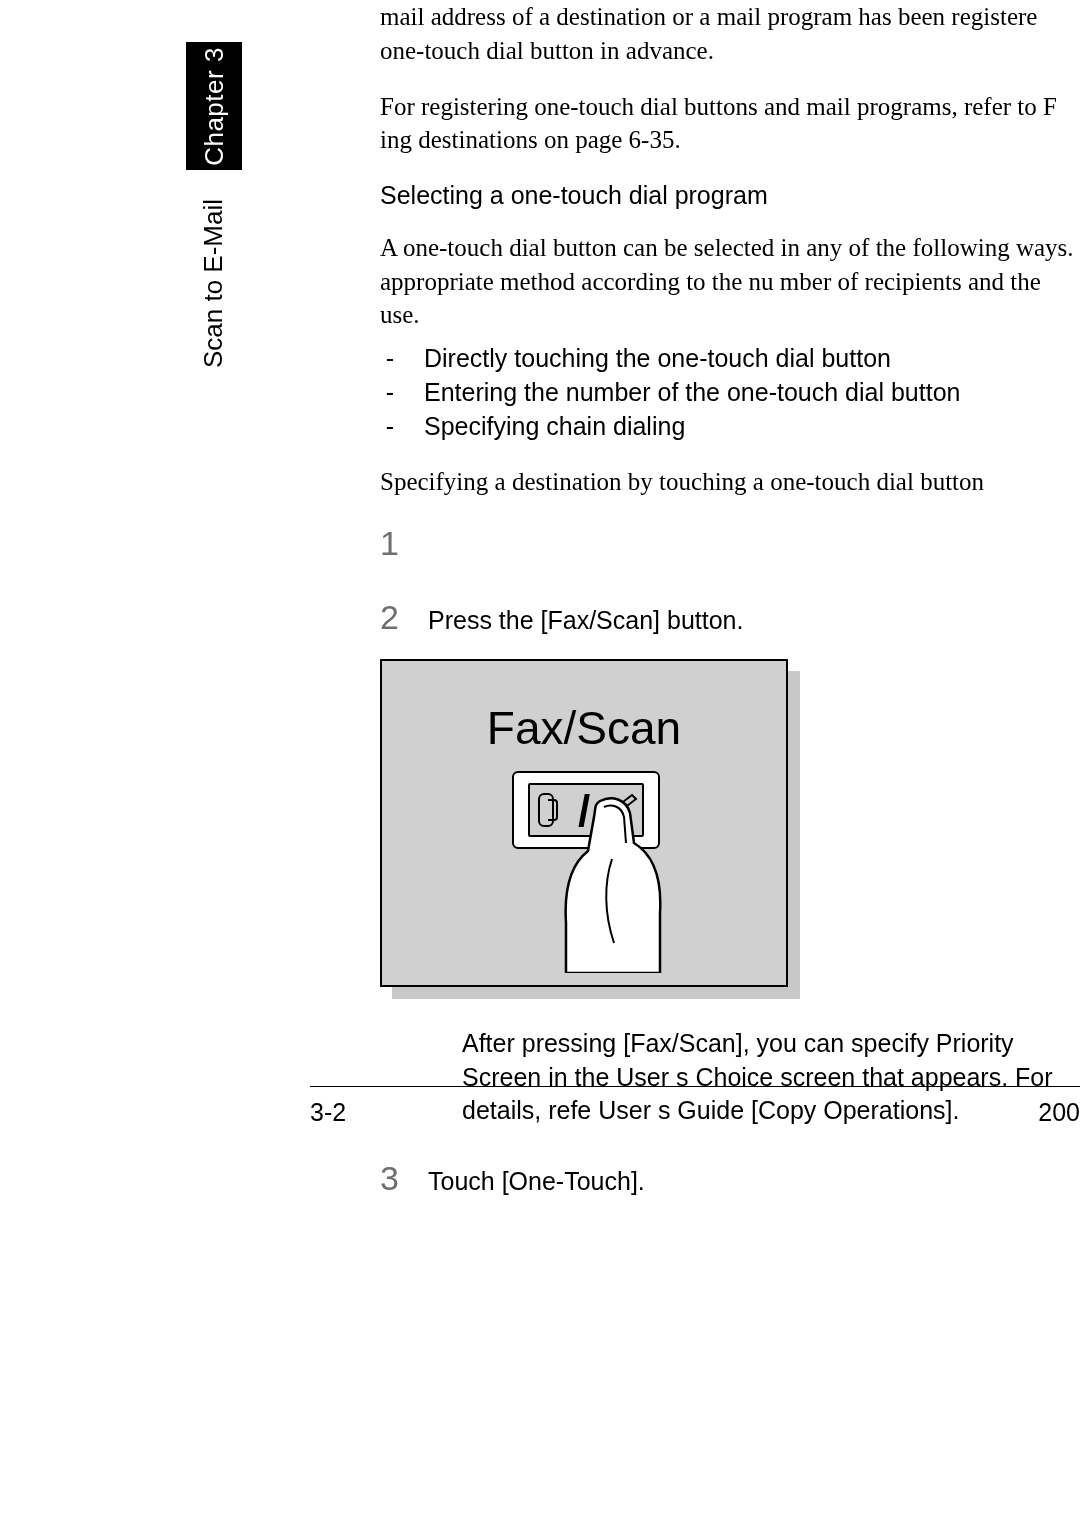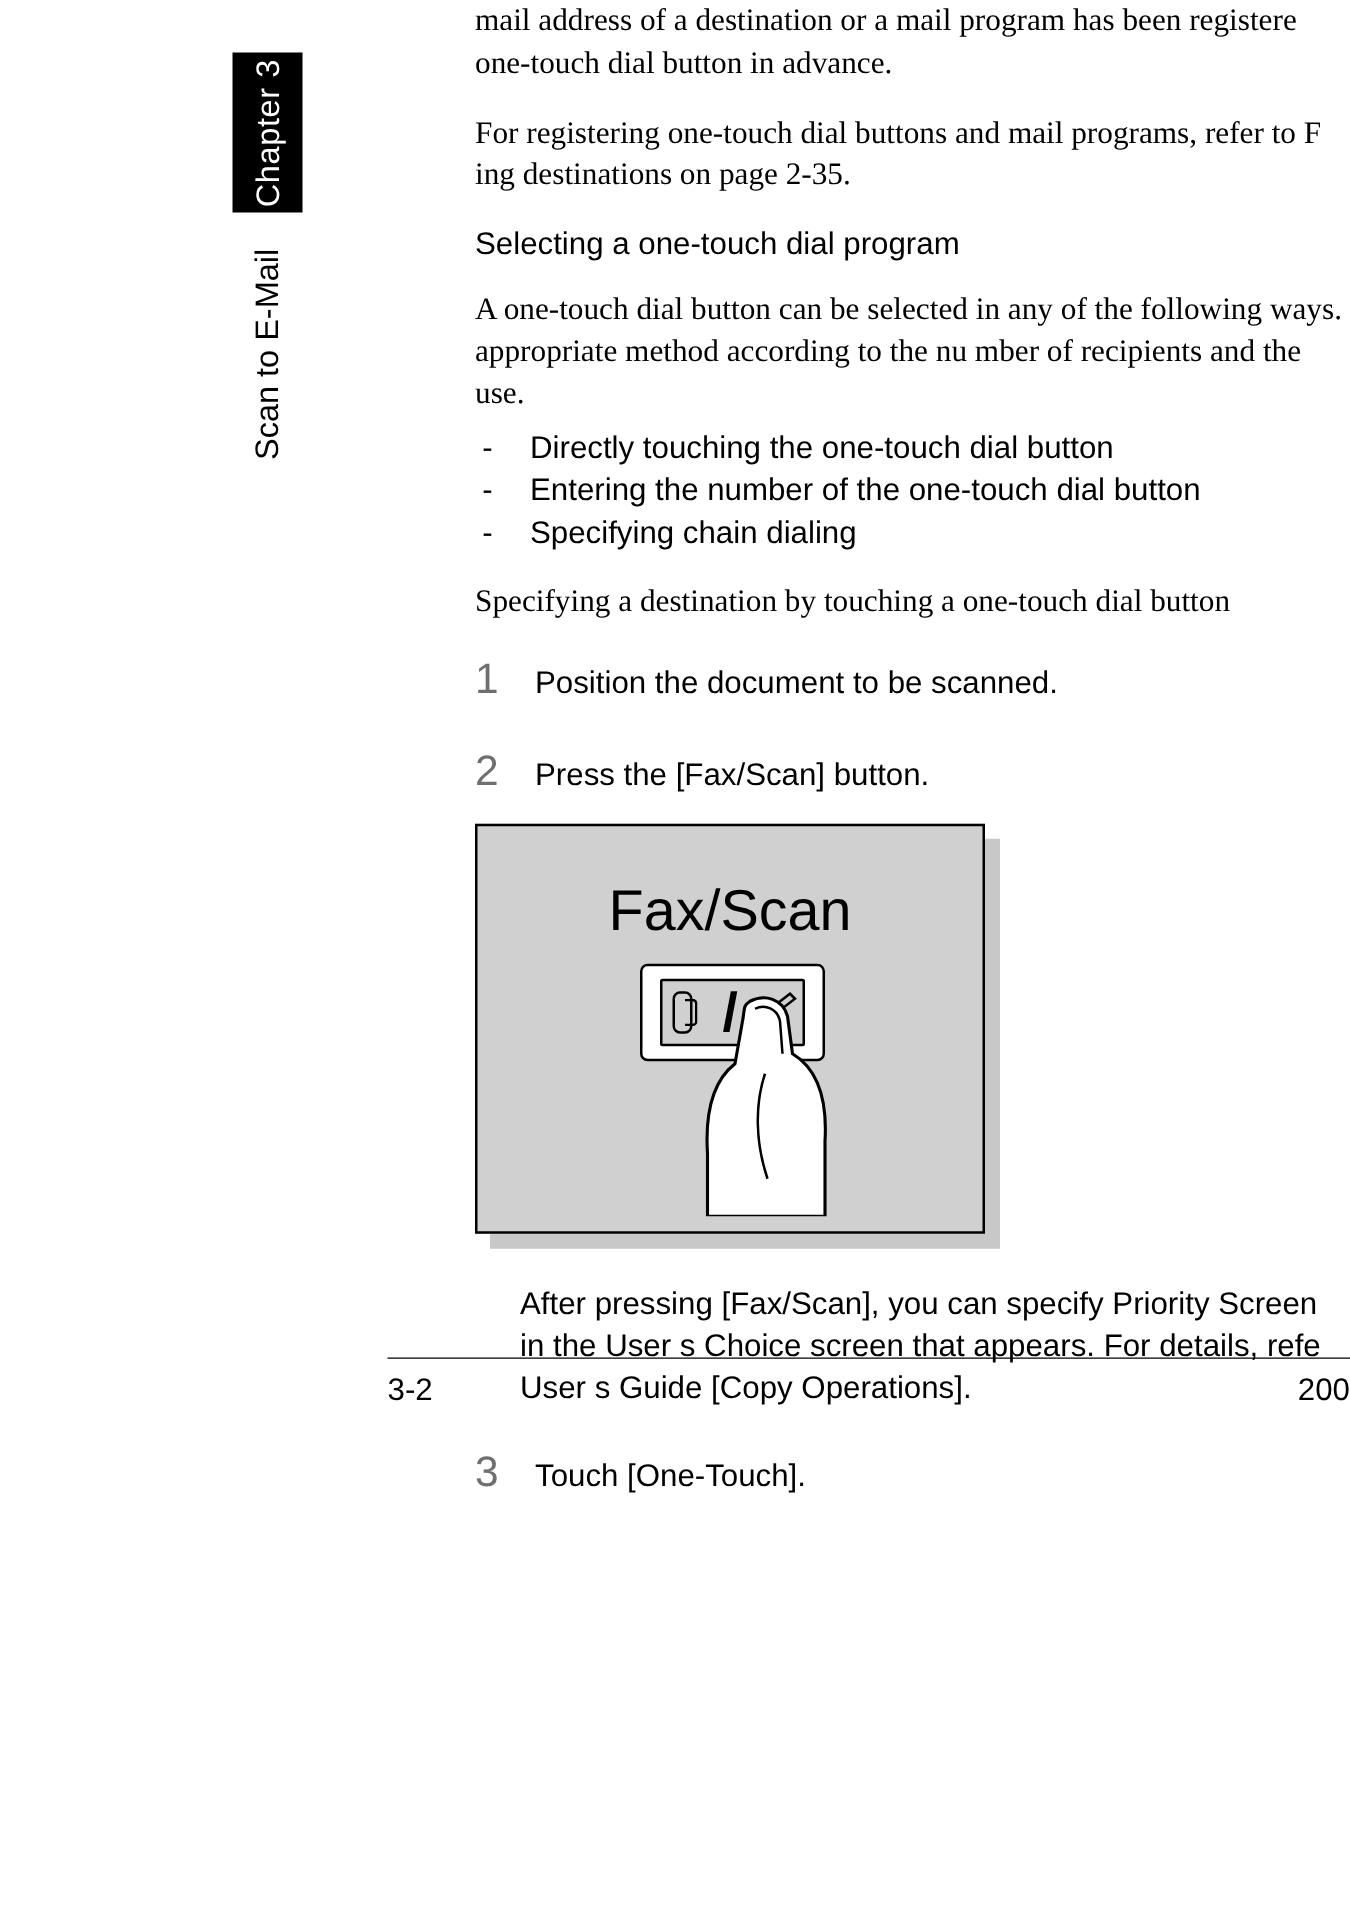--- a/index.html
+++ b/index.html
@@ -134,21 +134,21 @@
     left: 74px; top: 6px;
     width: 34px; height: 26px;
   }
   .finger {
     position: absolute;
     left: 178px; top: 132px;
     width: 110px; height: 180px;
   }
 
   .sub-note {
-    margin-left: 36px;
+    margin-left: 82px;
     margin-bottom: 28px;
     font-size: 25px;
     line-height: 1.35;
   }
 
   .footer-rule {
     position: absolute;
     left: 310px;
     right: 0;
     top: 1086px;
@@ -172,21 +172,21 @@
   <div class="side-tab">
     <span>Chapter 3</span>
   </div>
   <div class="side-label">
     <span>Scan to E-Mail</span>
   </div>
 
   <div class="content">
 
     <div class="para">mail address of a destination or a mail program has been registere one-touch dial button in advance.</div>
-    <div class="para">For registering one-touch dial buttons and mail programs, refer to  F ing destinations  on page 2-35.</div>
+    <div class="para">For registering one-touch dial buttons and mail programs, refer to  F ing destinations  on page 6-35.</div>
 
     <div class="sub-h">Selecting a one-touch dial program</div>
 
     <div class="para" style="margin-bottom:10px">A one-touch dial button can be selected in any of the following ways. appropriate method according to the nu mber of recipients and the use.</div>
 
     <div class="bullets">
       <div class="bullet-row">
         <div class="bullet-dash">-</div>
         <div class="bullet-text">Directly touching the one-touch dial button</div>
       </div>
@@ -198,21 +198,20 @@
         <div class="bullet-dash">-</div>
         <div class="bullet-text">Specifying chain dialing</div>
       </div>
     </div>
 
     <div class="para">Specifying a destination by touching a one-touch dial button</div>
 
     <div class="steps">
       <div class="step-row">
         <div class="step-num">1</div>
-        <div class="step-text">Position the document to be scanned.</div>
       </div>
       <div class="step-row" style="margin-bottom:18px">
         <div class="step-num">2</div>
         <div class="step-text">Press the [Fax/Scan] button.</div>
       </div>
 
       <div class="figure-wrap">
         <div class="figure-outer">
           <div class="figure-shadow"></div>
           <div class="figure">

